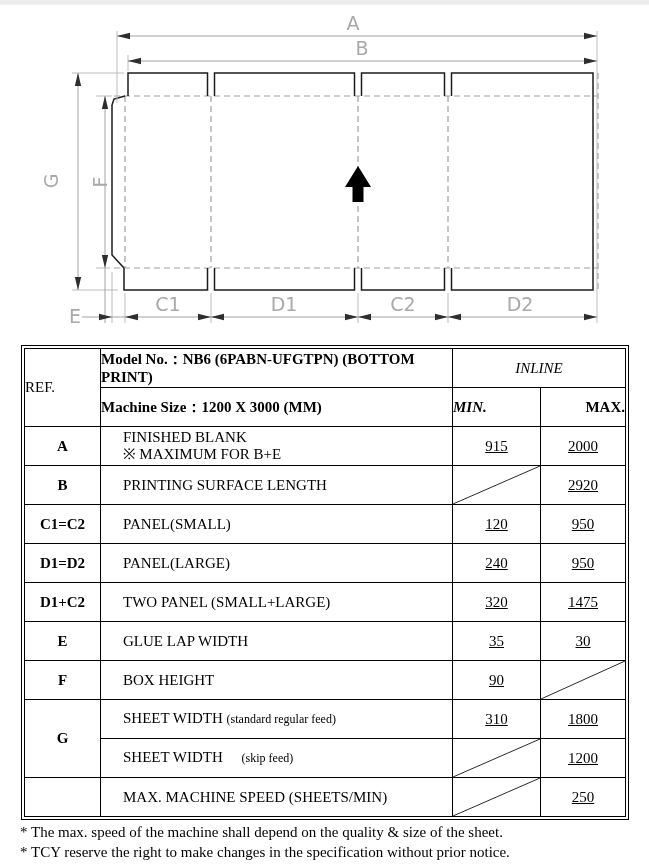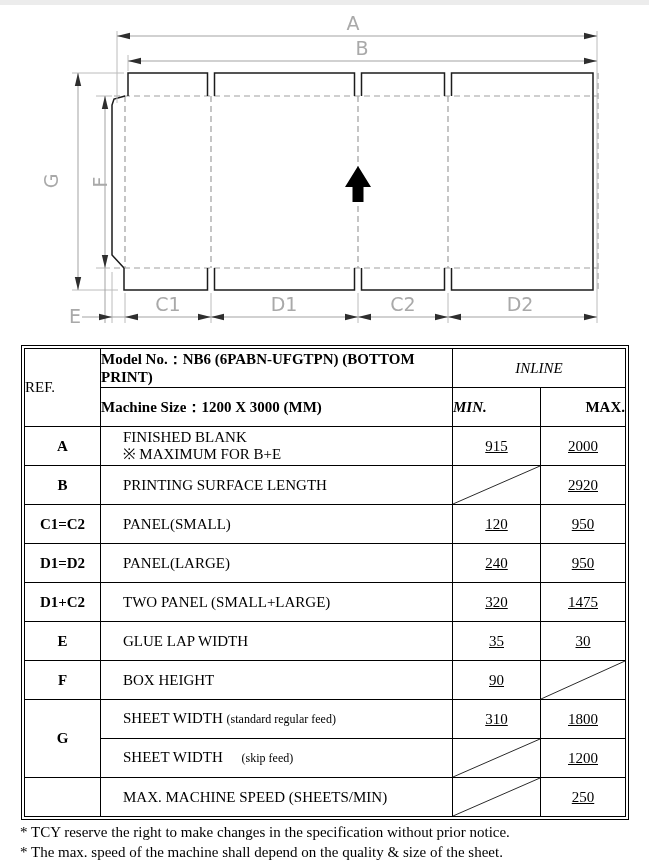--- a/index.html
+++ b/index.html
@@ -188,15 +188,15 @@
               <line x1="0" y1="100" x2="100" y2="0"></line>
             </svg>
           </td>
           <td class="c-val">250</td>
         </tr>
       </tbody>
   </table>
 </div>
 
 <div class="footnotes">
+  <div>* The max. speed of the machine shall depend on the quality &amp; size of the sheet.</div>
   <div>* TCY reserve the right to make changes in the specification without prior notice.</div>
-  <div>* The max. speed of the machine shall depend on the quality &amp; size of the sheet.</div>
 </div>
 
 </body></html>

